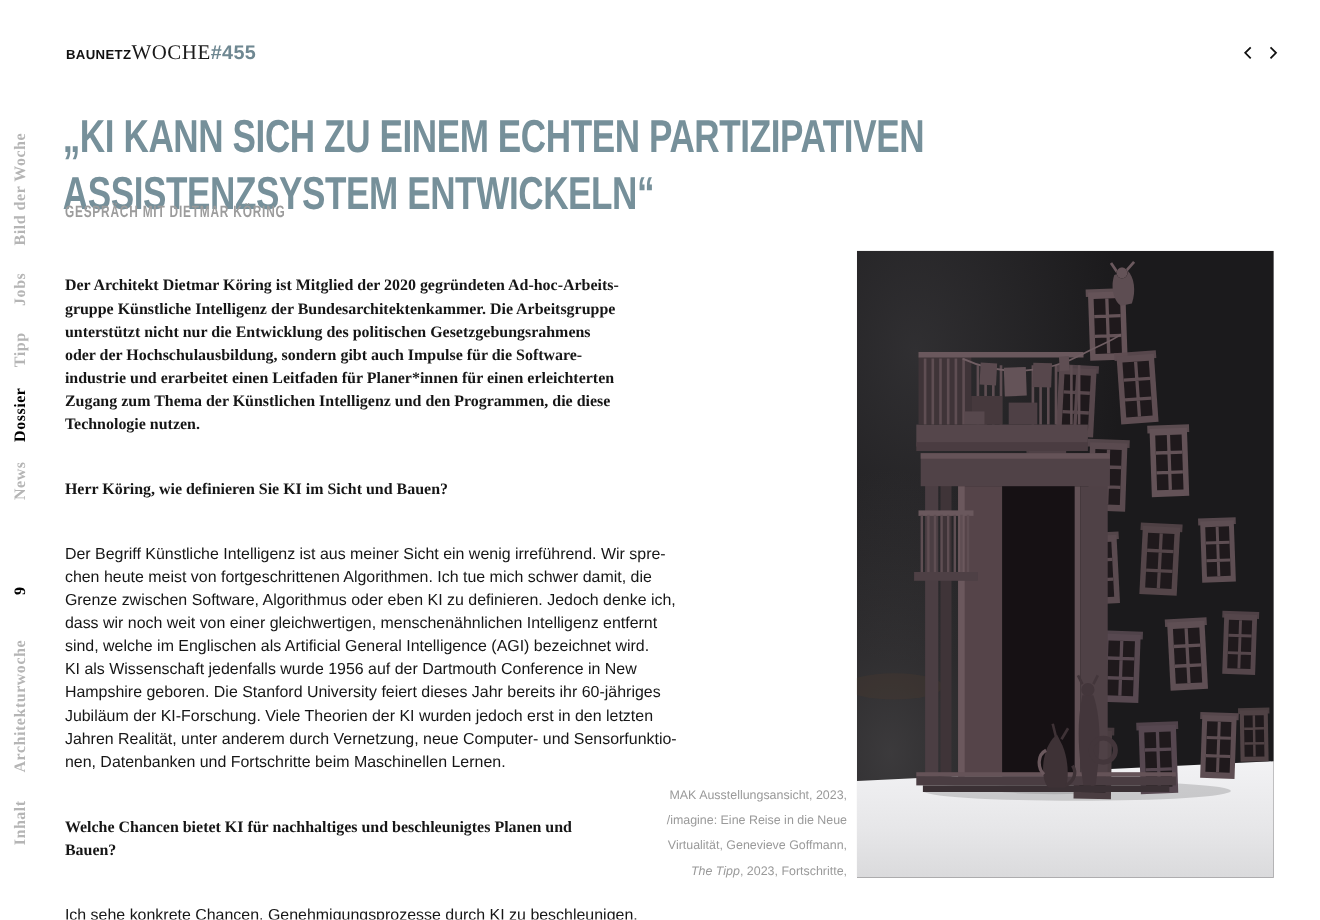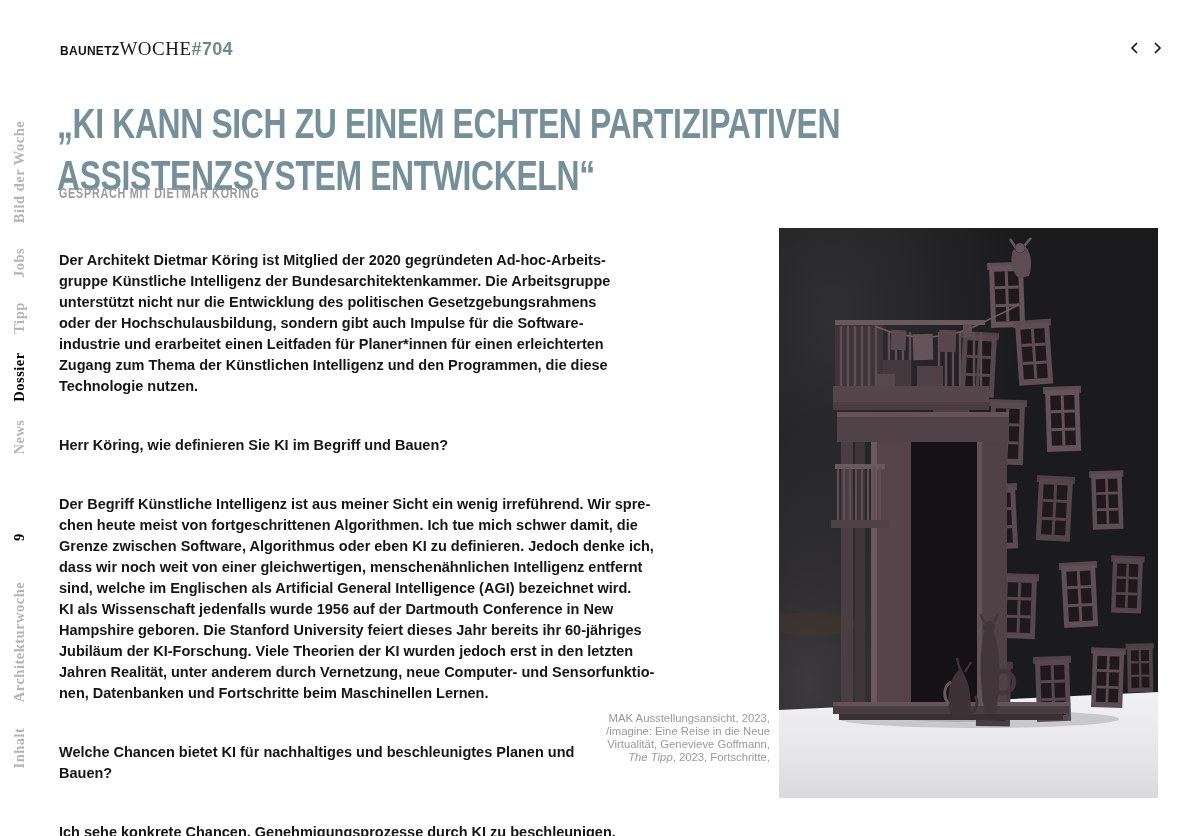--- a/index.html
+++ b/index.html
@@ -22,47 +22,47 @@
 
   
   .title{position:absolute;left:57px;top:70px;font-weight:bold;font-size:42px;
     line-height:52px;color:#76909a;white-space:pre-line;letter-spacing:-.5px;
     transform:scaleX(.76);transform-origin:left top;}
   .kicker{position:absolute;left:59px;top:184px;font-weight:bold;font-size:15px;
     letter-spacing:1px;color:#9c9c9c;white-space:nowrap;
     transform:scaleX(.72);transform-origin:left top;}
   .bodycol{position:absolute;left:59px;top:229px;width:600px;font-size:14.5px;
     line-height:21px;white-space:pre-line;}
-  .bodycol .blk{margin:0 0 17px 0;font-weight:bold;}
-  .bodycol .q,.bodycol .intro{font-weight:bold;}
+  .bodycol .blk{margin:0 0 17px 0;}
+  .bodycol .q,.bodycol .intro{font-weight:bold;font-family:Liberation Serif, serif;}
 
   
   .photo{position:absolute;left:779px;top:228px;width:379px;height:570px;}
   .caption{position:absolute;left:580px;right:430px;top:712px;text-align:right;
-    font-size:11.3px;line-height:13px;color:#9a9a9a;}
+    font-size:11.3px;line-height:23px;color:#9a9a9a;}
   .caption .cap-block{display:block;white-space:pre-line;}
   .caption .cap-line{display:block;}
   .caption i{font-style:italic;}
 </style>
 </head>
 <body>
 
 <nav>
   <div class="vnav-item" style="top:172px">Bild der Woche</div>
   <div class="vnav-item" style="top:263px">Jobs</div>
   <div class="vnav-item" style="top:318px">Tipp</div>
   <div class="vnav-item active" style="top:377px">Dossier</div>
   <div class="vnav-item" style="top:437px">News</div>
   <div class="vnav-item active" style="top:537px">9</div>
   <div class="vnav-item" style="top:642px">Architekturwoche</div>
   <div class="vnav-item" style="top:748px">Inhalt</div>
 </nav>
 
 <header>
-  <div class="brand"><span class="b1">BAUNETZ</span><span class="b2">WOCHE</span><span class="b3">#704</span></div>
+  <div class="brand"><span class="b1">BAUNETZ</span><span class="b2">WOCHE</span><span class="b3">#455</span></div>
 
   <div class="pagenav" style="left:1128px">
     <span>
       <svg width="14" height="16" viewBox="0 0 14 16">
           <polyline points="9,3 4,8 9,13" fill="none" stroke="#111" stroke-width="1.6"></polyline>
         </svg>
     </span>
   </div>
   <div class="pagenav" style="left:1150px">
     <span>
@@ -79,21 +79,21 @@
   <div class="kicker">GESPRÄCH MIT DIETMAR KÖRING</div>
 
   <div class="bodycol">
     <p class="blk intro">Der Architekt Dietmar Köring ist Mitglied der 2020 gegründeten Ad-hoc-Arbeits-
 gruppe Künstliche Intelligenz der Bundesarchitektenkammer. Die Arbeitsgruppe
 unterstützt nicht nur die Entwicklung des politischen Gesetzgebungsrahmens
 oder der Hochschulausbildung, sondern gibt auch Impulse für die Software-
 industrie und erarbeitet einen Leitfaden für Planer*innen für einen erleichterten
 Zugang zum Thema der Künstlichen Intelligenz und den Programmen, die diese
 Technologie nutzen.</p>
-    <p class="blk q">Herr Köring, wie definieren Sie KI im Begriff und Bauen?</p>
+    <p class="blk q">Herr Köring, wie definieren Sie KI im Sicht und Bauen?</p>
     <p class="blk a">Der Begriff Künstliche Intelligenz ist aus meiner Sicht ein wenig irreführend. Wir spre-
 chen heute meist von fortgeschrittenen Algorithmen. Ich tue mich schwer damit, die
 Grenze zwischen Software, Algorithmus oder eben KI zu definieren. Jedoch denke ich,
 dass wir noch weit von einer gleichwertigen, menschenähnlichen Intelligenz entfernt
 sind, welche im Englischen als Artificial General Intelligence (AGI) bezeichnet wird.
 KI als Wissenschaft jedenfalls wurde 1956 auf der Dartmouth Conference in New
 Hampshire geboren. Die Stanford University feiert dieses Jahr bereits ihr 60-jähriges
 Jubiläum der KI-Forschung. Viele Theorien der KI wurden jedoch erst in den letzten
 Jahren Realität, unter anderem durch Vernetzung, neue Computer- und Sensorfunktio-
 nen, Datenbanken und Fortschritte beim Maschinellen Lernen.</p>

